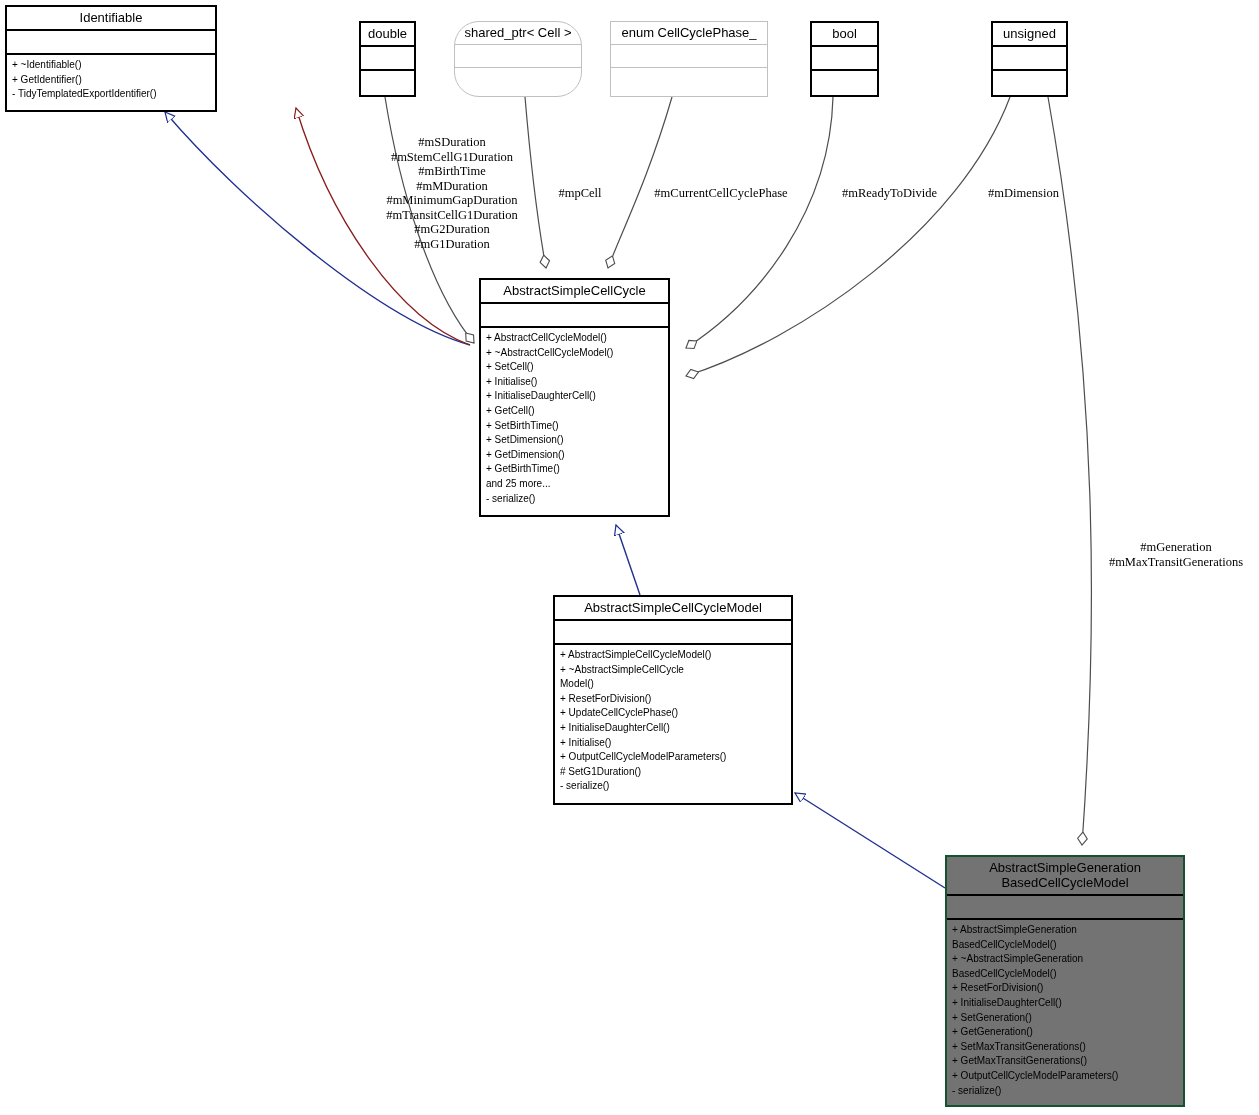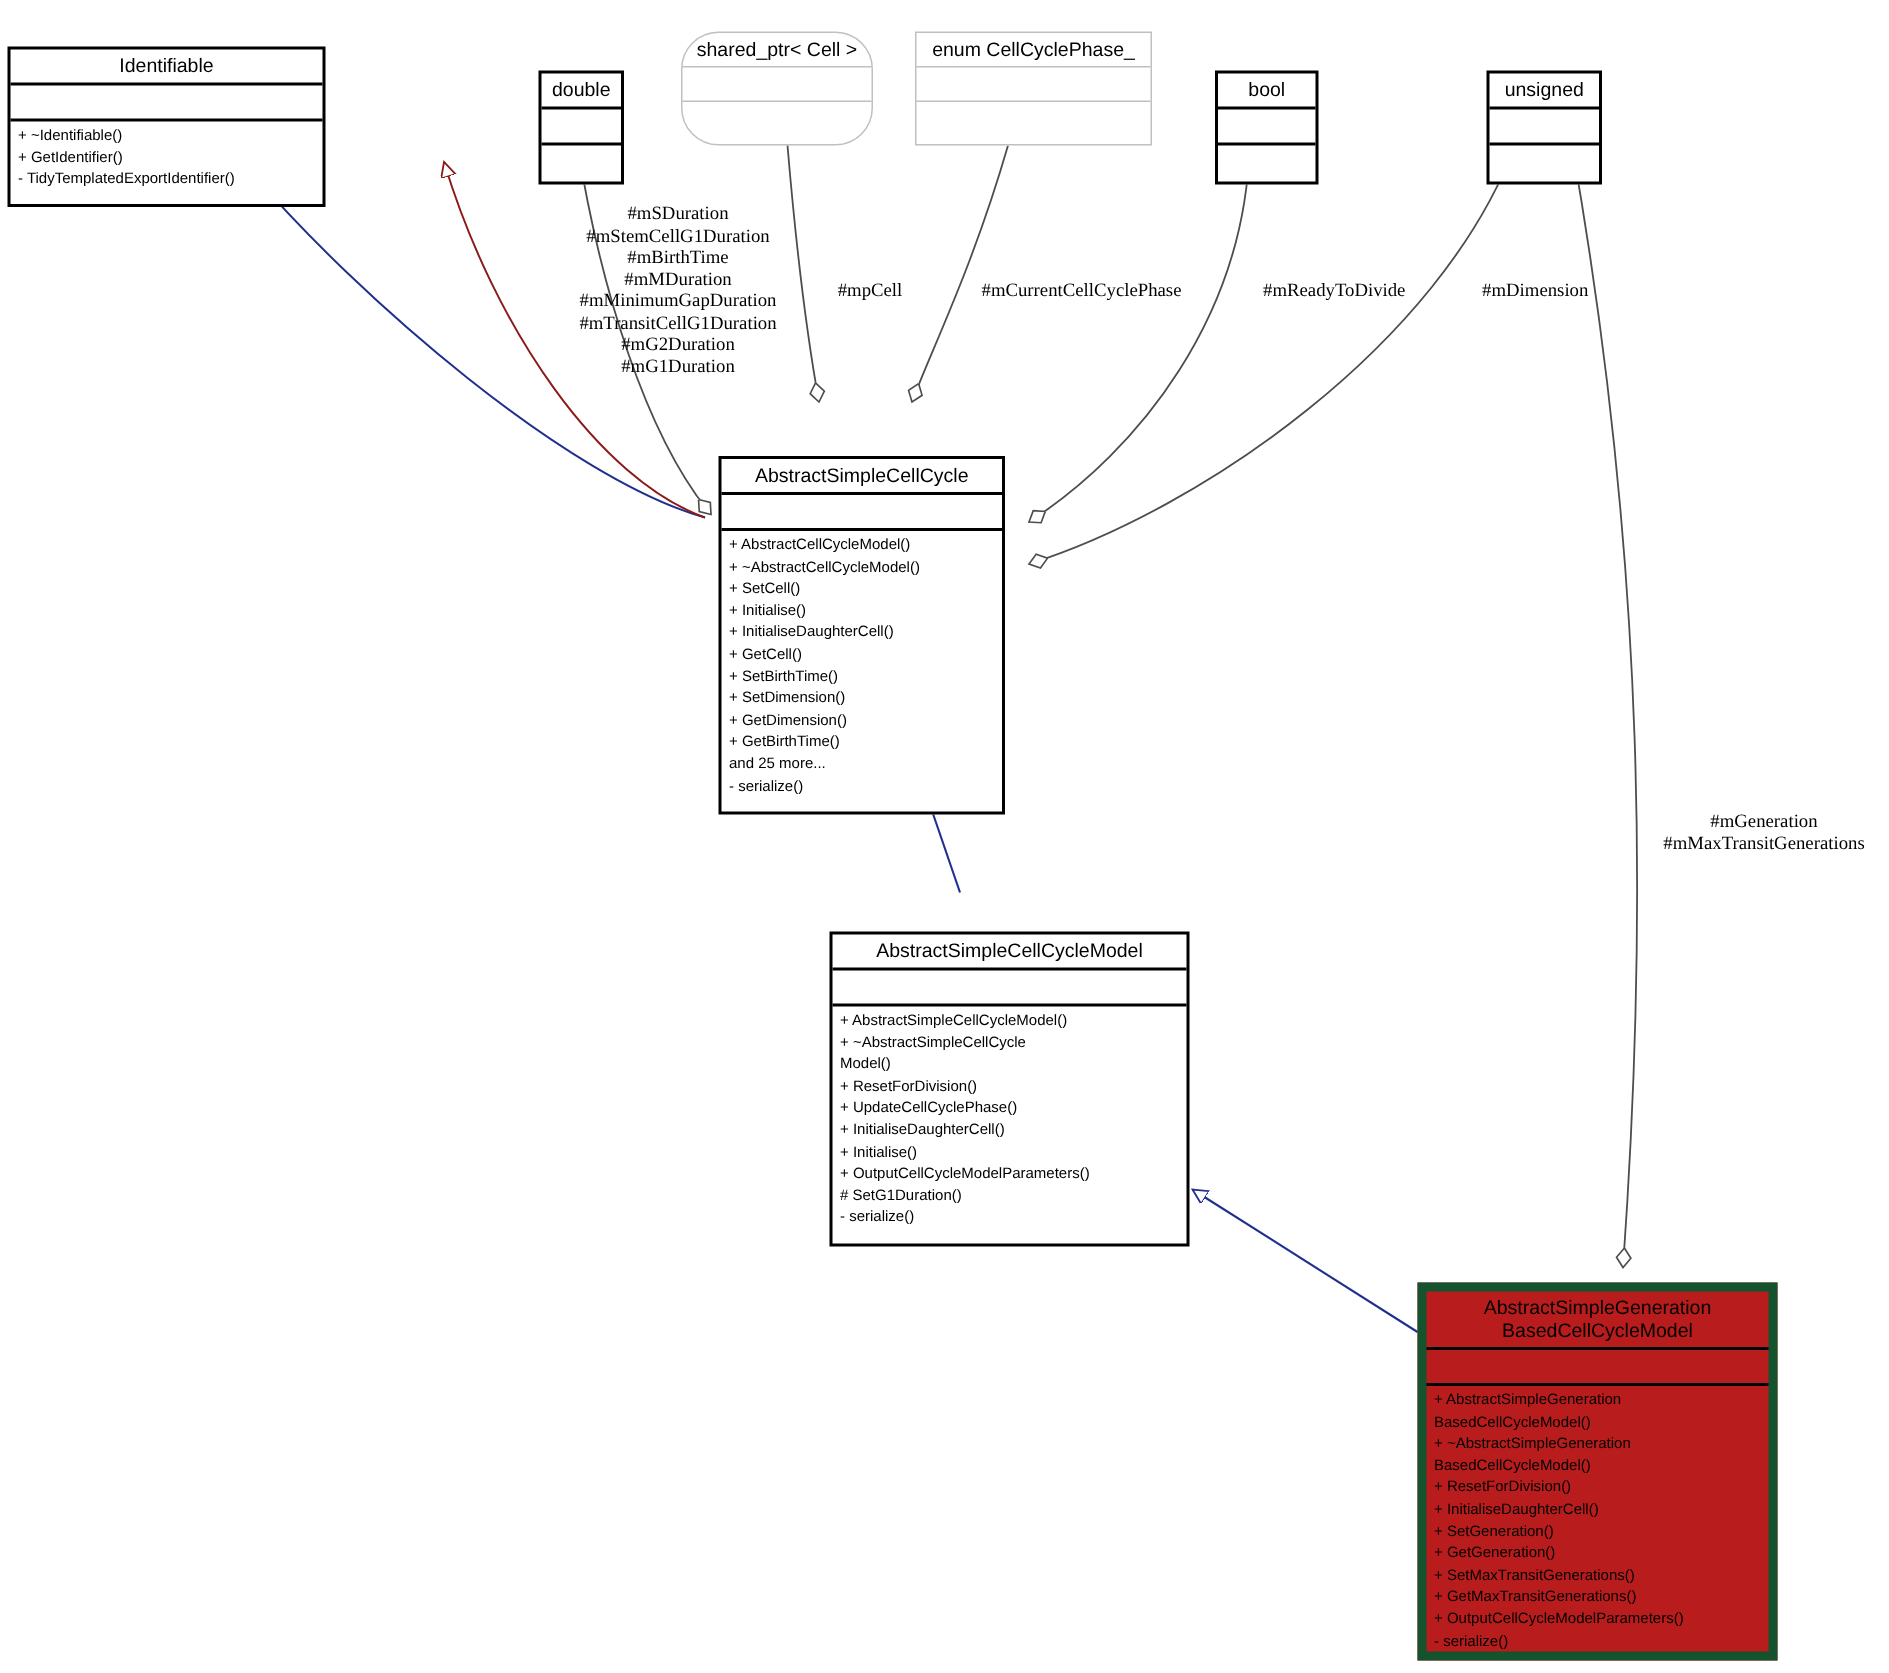--- a/index.html
+++ b/index.html
@@ -2,23 +2,23 @@
 <html><head>
 <meta charset="utf-8">
 <style>
   html,body{margin:0;padding:0;background:#ffffff;}
   body{font-family:"Liberation Sans",sans-serif;}
   #canvas{position:relative;width:1259px;height:1115px;overflow:hidden;background:#fff;}
   svg.edges{position:absolute;left:0;top:0;width:1259px;height:1115px;pointer-events:none;}
 
   .uml-box{position:absolute;box-sizing:border-box;background:#fff;
            display:flex;flex-direction:column;}
-  .uml-box.thick{border:2px solid #000;margin-top:26px;}
+  .uml-box.thick{border:2px solid #000;}
   .uml-box.thin{border:1px solid #c0c0c0;}
-  .uml-box.gray{background:#b91c1c;border:6px solid #14532d;}
+  .uml-box.gray{background:#737373;border:2px solid #14532d;}
 
   .sec-title{text-align:center;padding:3px 4px 4px 4px;font-size:13px;color:#000;
              line-height:15px;white-space:pre-line;}
   .thick > .sec-title{border-bottom:2px solid #000;}
   .thin  > .sec-title{border-bottom:1px solid #c0c0c0;}
   .gray  > .sec-title{border-bottom:2px solid #000;}
 
   .sec-attrs{min-height:20px;}
   .thick > .sec-attrs{border-bottom:2px solid #000;}
   .thin  > .sec-attrs{border-bottom:1px solid #c0c0c0;}

